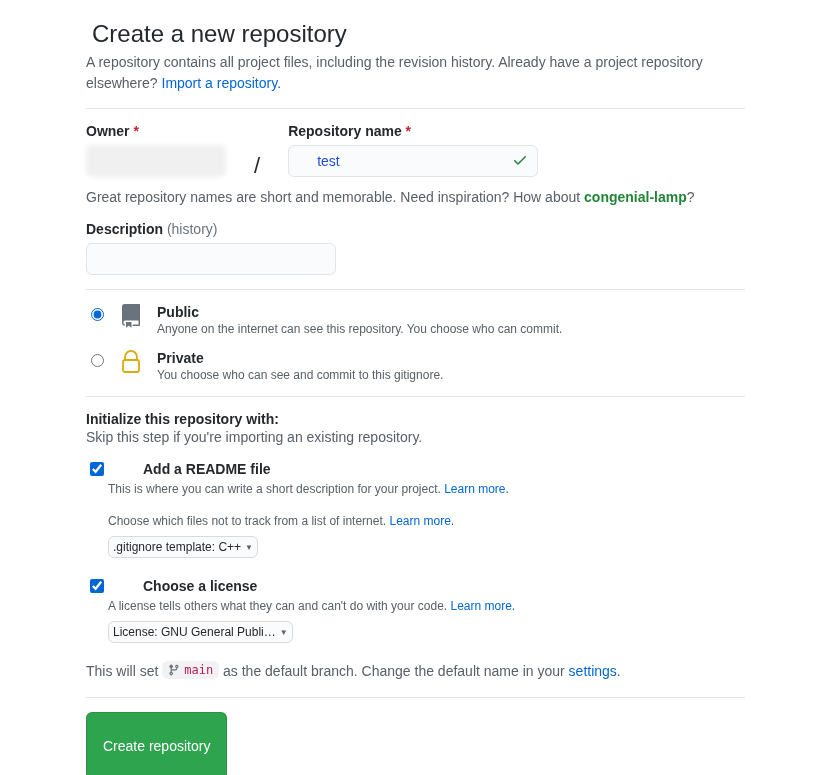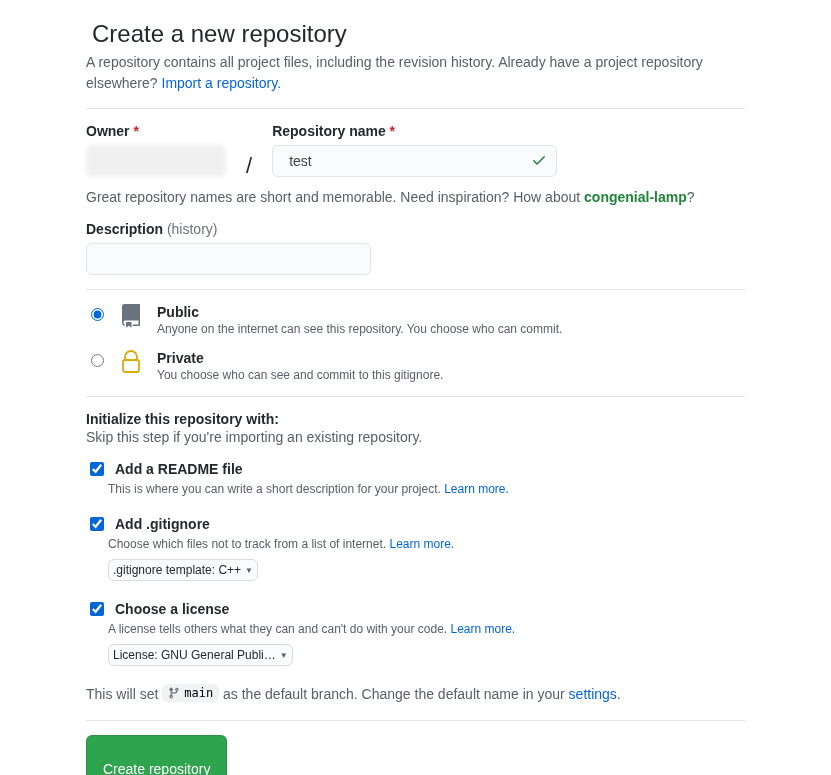--- a/index.html
+++ b/index.html
@@ -13,32 +13,32 @@
   }
   .container { padding: 20px 86px 24px 86px; }
   h1 { font-size: 24px; font-weight: 400; margin: 0 0 4px 6px; }
   .subhead { color: #586069; margin: 0 0 4px 0; line-height: 1.5; }
   a.link { color: #0366d6; text-decoration: none; }
   a.green { color: #22863a; font-weight: 600; text-decoration: none; }
   hr.rule { border: none; border-top: 1px solid #e1e4e8; margin: 14px 0; }
   .label { font-weight: 600; display: block; margin-bottom: 6px; }
   .req { color: #cb2431; }
   .muted { color: #6a737d; font-weight: 400; }
-  .owner-row { display: flex; align-items: flex-start; gap: 20px; }
+  .owner-row { display: flex; align-items: flex-start; gap: 28px; }
   .owner-col, .name-col { display: flex; flex-direction: column; }
   .slash { font-size: 22px; color: #24292e; margin-top: 30px; }
   .owner-box {
     width: 140px; height: 32px; background: #f0f0f0;
     filter: blur(2px); border-radius: 6px;
   }
   .input-wrap { position: relative; }
   input[type="text"] {
     border: 1px solid #e1e4e8; border-radius: 6px;
-    padding: 5px 16px; font-size: 14px; background: #fafbfc;
-    width: 285px; line-height: 20px; color: #404040;
+    padding: 5px 28px; font-size: 14px; background: #fafbfc;
+    width: 250px; line-height: 20px; color: #1d4ed8;
   }
   .check-icon {
     position: absolute; right: 10px; top: 7px; color: #22863a;
     font-weight: bold;
   }
   .hint { color: #586069; margin: 10px 0 16px 0; }
   .desc-input {
     border: 1px solid #e1e4e8; border-radius: 6px;
     padding: 5px 12px; font-size: 14px; background: #fafbfc;
     width: 100%; height: 32px;
@@ -46,34 +46,34 @@
   .vis-row { display: flex; align-items: flex-start; gap: 12px; margin: 14px 0; }
   .vis-row input[type="radio"] { margin-top: 4px; accent-color: #0366d6; }
   .vis-icon { width: 26px; flex-shrink: 0; }
   .vis-text .t { font-weight: 600; }
   .vis-text .d { color: #586069; font-size: 12px; margin-top: 2px; }
   .section-head { font-weight: 600; margin: 0 0 2px 0; }
   .section-sub { color: #586069; margin: 0 0 14px 0; }
   .cb-row { margin: 0 0 18px 0; }
   .cb-line { display: flex; align-items: center; gap: 8px; }
   .cb-line input[type="checkbox"] { accent-color: #0366d6; width: 14px; height: 14px; }
-  .cb-label { font-weight: 600; }
+  .cb-label { font-weight: 600; margin-left: 28px; }
   .cb-desc { color: #586069; font-size: 12px; margin: 3px 0 0 22px; }
   .select-btn {
     display: inline-flex; align-items: center; gap: 4px;
     background: #fafbfc; border: 1px solid #d9dadc; border-radius: 6px;
     padding: 3px 4px; font-size: 12px; color: #24292e;
     margin: 8px 0 0 22px; cursor: pointer;
   }
   .caret { font-size: 8px; color: #586069; }
   .branch-pill {
     display: inline-flex; align-items: center; gap: 4px;
     background: #f1f2f3; border-radius: 6px; padding: 2px 6px;
     font-family: SFMono-Regular, Consolas, monospace; font-size: 12px;
-    color: #000000;
+    color: #be185d;
   }
   .default-branch { color: #586069; margin: 0 0 18px 0; }
   .btn-primary {
     background: #2ea44f; color: #fff; border: 1px solid rgba(27,31,35,0.15);
     border-radius: 6px; padding: 25px 16px; font-size: 14px; font-weight: 500;
     cursor: pointer;
   }
   svg { display: block; }
 </style>
 </head>
@@ -160,24 +160,20 @@
     <div class="cb-line">
       <input type="checkbox" checked="" style="">
       <span class="cb-label">Add a README file</span>
     </div>
     <div class="cb-desc">
       <span>This is where you can write a short description for your project. </span><a class="link">Learn more.</a>
     </div>
   </div>
 
   <div class="cb-row">
-    <div class="cb-line">
-      <input type="checkbox" checked="" style="">
-      <span class="cb-label">Add .gitignore</span>
-    </div>
     <div class="cb-desc">
       <span>Choose which files not to track from a list of internet. </span><a class="link">Learn more.</a>
     </div>
     <button class="select-btn">
       <span>.gitignore template: C++</span>
       <span class="caret">▼</span>
     </button>
   </div>
 
   <div class="cb-row">

